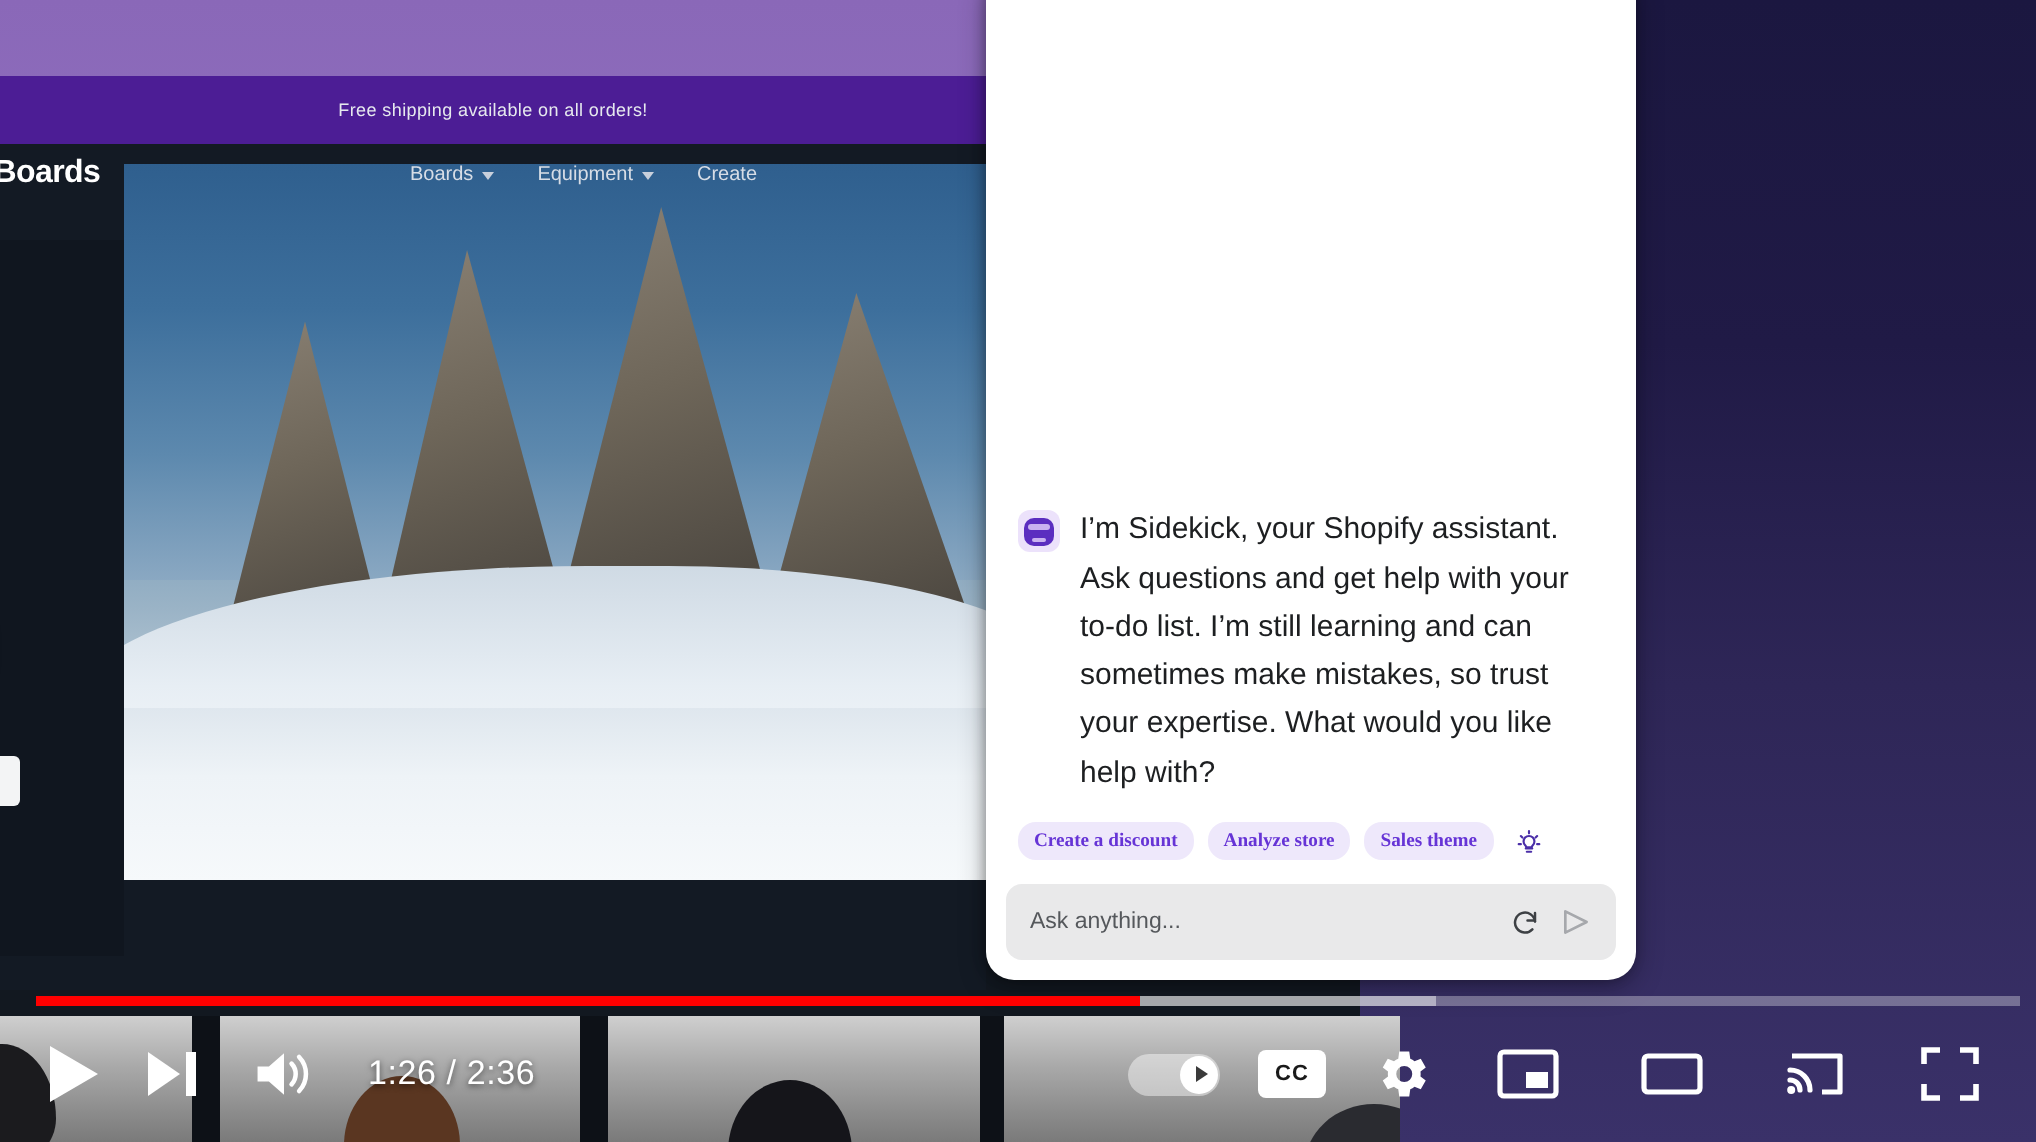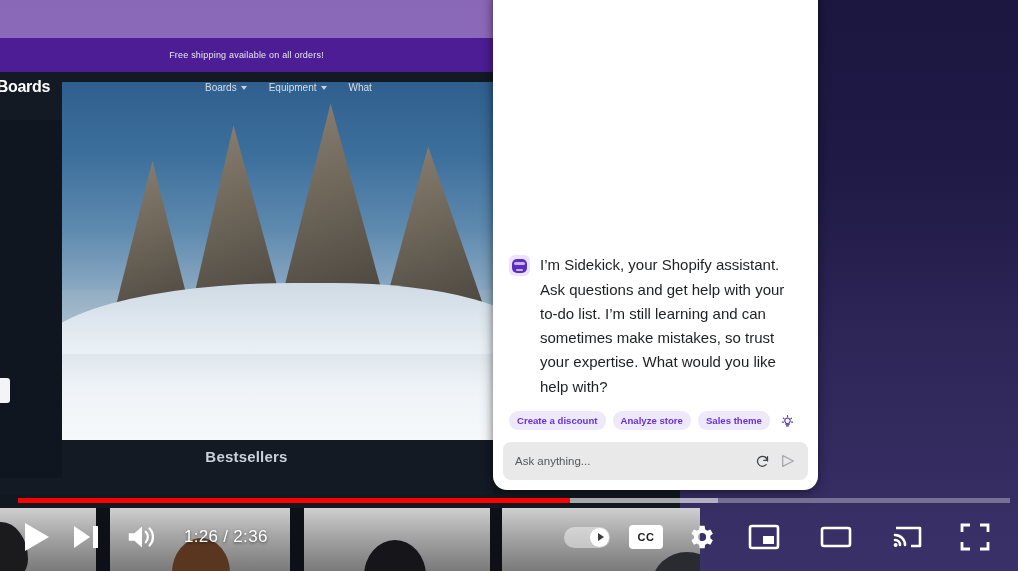--- a/index.html
+++ b/index.html
@@ -202,20 +202,21 @@
   }
   .sk-msg {
     font-size: 15px;
     line-height: 1.62;
     color: #1d1f21;
     max-width: 272px;
   }
   .sk-chips {
     display: flex; align-items: center; gap: 7px;
     padding: 12px 16px 0 16px;
+    font-family: Liberation Serif, serif;
   }
   .sk-chip {
     background: #eee8fb;
     color: #6634d6;
     font-size: 9.6px;
     font-weight: bold;
     padding: 4px 8px;
     border-radius: 9px;
     white-space: nowrap;
   }
@@ -366,21 +367,21 @@
       <div class="store-navlinks">
         <div class="store-navlink">
           <span>Boards</span>
           <span class="caret"></span>
         </div>
         <div class="store-navlink">
           <span>Equipment</span>
           <span class="caret"></span>
         </div>
         <div class="store-navlink">
-          <span>What</span>
+          <span>Create</span>
         </div>
       </div>
     </div>
 
     <div class="hero">
       <div class="hero-sky"></div>
       <div class="hero-mtn" style="left:8%;top:22%;width:26%;height:62%;clip-path:polygon(50% 0,100% 100%,0 100%);"></div>
       <div class="hero-mtn" style="left:26%;top:12%;width:30%;height:72%;clip-path:polygon(46% 0,100% 100%,0 100%);"></div>
       <div class="hero-mtn" style="left:46%;top:6%;width:34%;height:78%;clip-path:polygon(48% 0,100% 100%,0 100%);"></div>
       <div class="hero-mtn" style="left:70%;top:18%;width:34%;height:66%;clip-path:polygon(44% 0,100% 100%,0 100%);"></div>
@@ -390,21 +391,20 @@
     <div class="hero-darkleft" style="position:absolute;left:0;top:82px;width:62px;height:358px;background:#10161f;"></div>
 
     <div class="hero-text">
       <div class="hero-title">Adventure
 Awaits You</div>
       <div class="hero-sub">atched durability with
 t for your long-haul adventures.</div>
     </div>
     <div class="hero-cta"></div>
 
-    <div class="store-bestsellers">Bestsellers</div>
   </div>
 
   <div class="sidekick">
     <div class="sk-scroll"></div>
 
     <div class="sk-msg-wrap">
       <div class="sk-avatar">
         <div class="sk-avatar-inner"></div>
       </div>
       <div class="sk-msg">I’m Sidekick, your Shopify assistant. Ask questions and get help with your to-do list. I’m still learning and can sometimes make mistakes, so trust your expertise. What would you like help with?</div>

